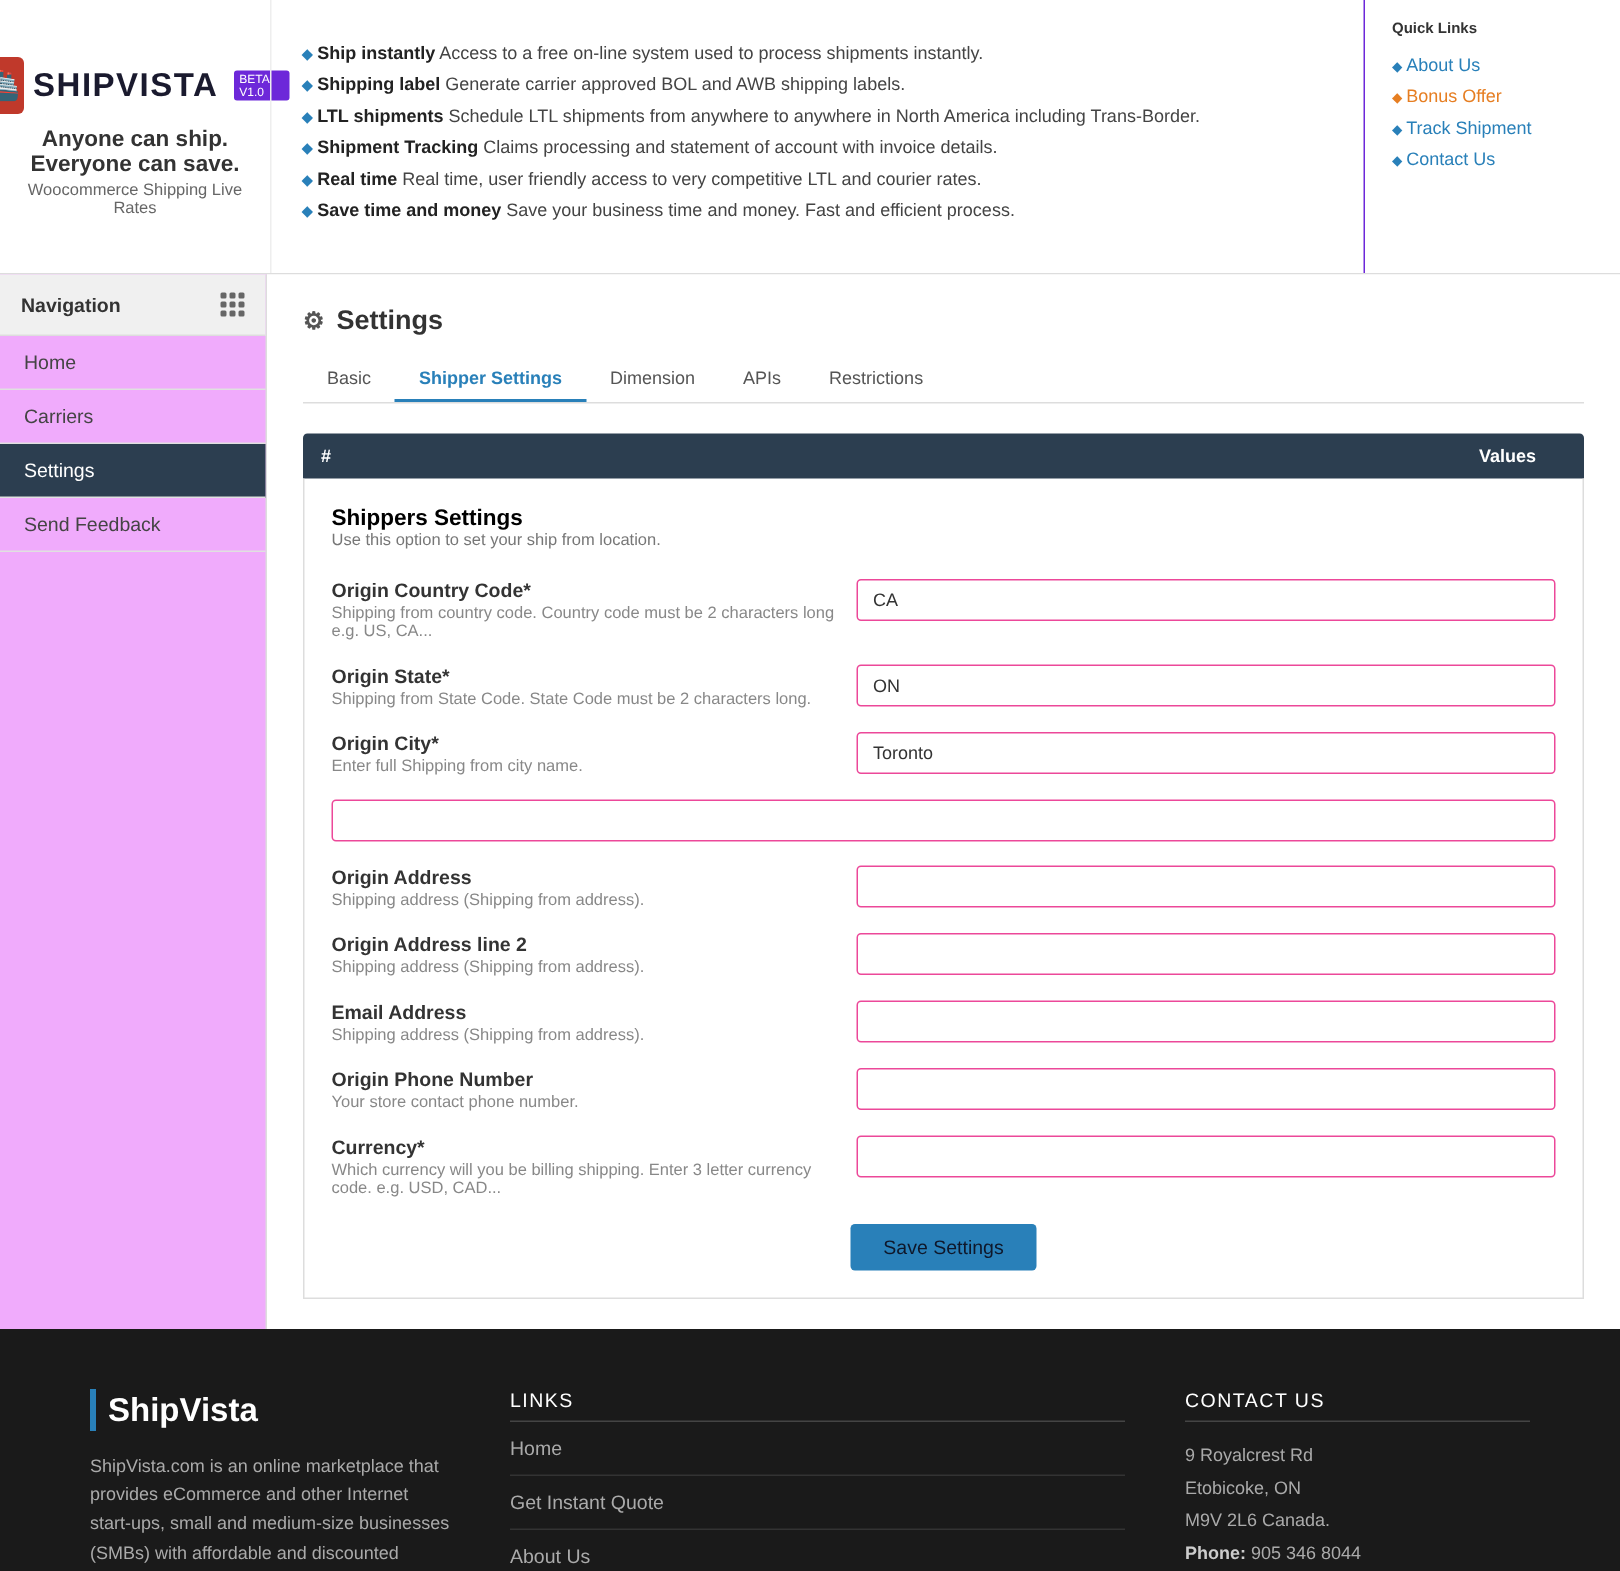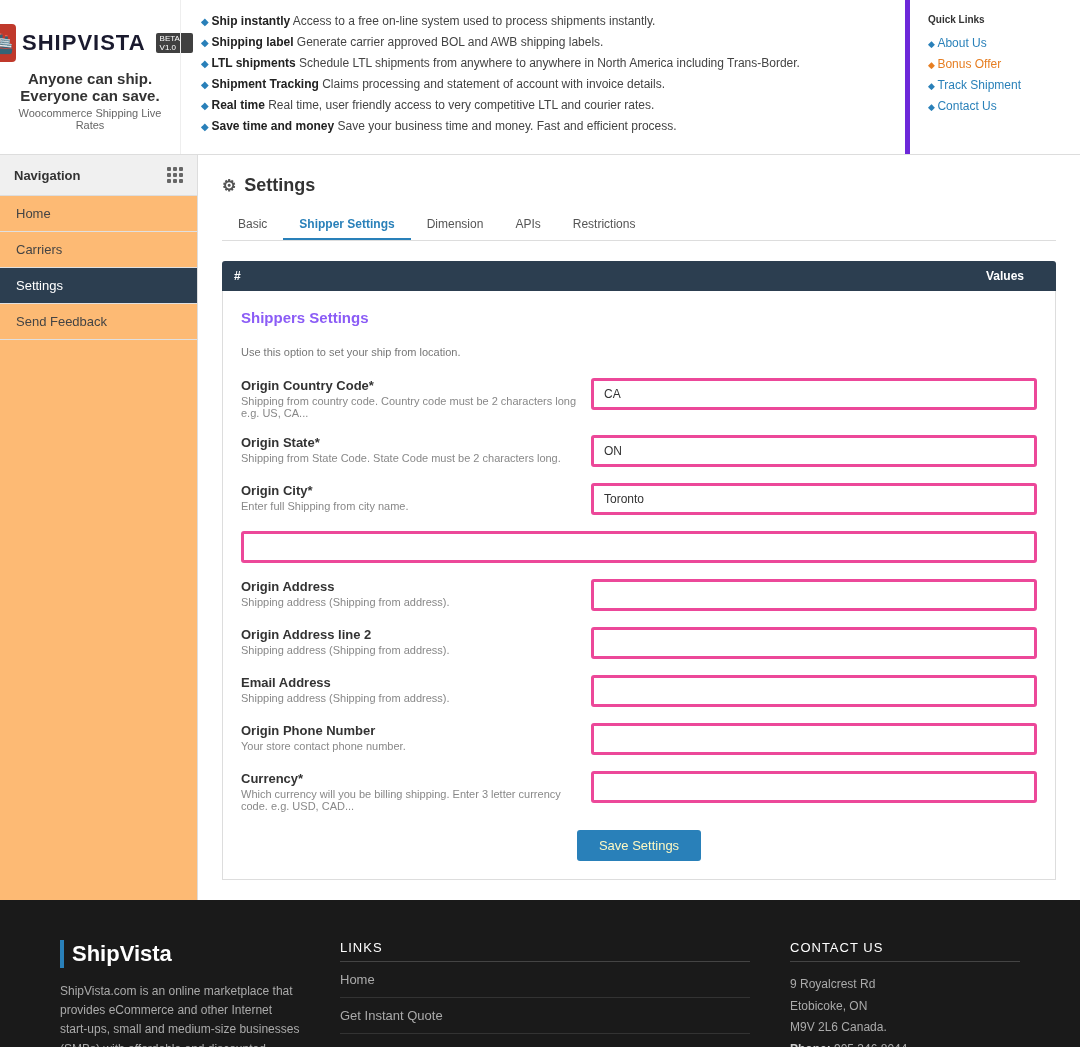--- a/index.html
+++ b/index.html
@@ -4,44 +4,44 @@
   <style>
     * { box-sizing: border-box; margin: 0; padding: 0; }
     body { font-family: Arial, sans-serif; font-size: 13px; color: #333; background: #fff; }
 
     
     .header { display: flex; align-items: stretch; border-bottom: 1px solid #ddd; background: #fff; }
     .header-logo { width: 180px; min-height: 130px; display: flex; flex-direction: column; align-items: center; justify-content: center; padding: 10px; background: #fff; }
     .logo-img { display: flex; align-items: center; gap: 6px; }
     .logo-box { width: 38px; height: 38px; background: #c0392b; border-radius: 4px; display: flex; align-items: center; justify-content: center; font-size: 20px; color: #fff; font-weight: bold; position: relative; }
     .logo-text { font-size: 22px; font-weight: 900; color: #1a1a2e; letter-spacing: 1px; }
-    .beta-badge { font-size: 8px; background: #404040; color: #fff; padding: 1px 4px; border-radius: 2px; margin-left: 4px; vertical-align: super; }
+    .beta-badge { font-size: 8px; background: #6d28d9; color: #fff; padding: 1px 4px; border-radius: 2px; margin-left: 4px; vertical-align: super; }
     .tagline { font-size: 15px; font-weight: 700; color: #333; margin-top: 8px; text-align: center; }
     .sub-tagline { font-size: 11px; color: #666; margin-top: 3px; text-align: center; }
 
-    .header-features { flex: 1; padding: 14px 20px; border-left: 1px solid #eee; border-right: 5px solid #6d28d9; }
+    .header-features { flex: 1; padding: 28px 20px; border-left: 1px solid #eee; border-right: 1px solid #6d28d9; }
     .feature-item { margin-bottom: 7px; font-size: 12px; color: #444; }
     .feature-item .feat-title { font-weight: 700; color: #222; }
     .feature-item::before { content: "◆ "; color: #2980b9; font-size: 10px; }
 
     .header-quicklinks { width: 170px; padding: 14px 18px; }
     .quicklinks-title { font-weight: 700; font-size: 10px; margin-bottom: 10px; color: #333; }
     .quicklinks-list { list-style: none; }
     .quicklinks-list li { margin-bottom: 6px; }
     .quicklinks-list li a { color: #2980b9; text-decoration: none; font-size: 12px; }
     .quicklinks-list li a::before { content: "◆ "; font-size: 9px; color: #2980b9; }
     .quicklinks-list li a.bonus { color: #e67e22; }
     .quicklinks-list li a.bonus::before { color: #e67e22; }
     .quicklinks-list li a.track { color: #2980b9; }
 
     
     .main-layout { display: flex; min-height: 520px; }
 
     
-    .sidebar { width: 198px; background: #fdba74; border-right: 1px solid #ddd; padding-top: 0; flex-shrink: 0; }
+    .sidebar { width: 178px; background: #f0abfc; border-right: 1px solid #ddd; padding-top: 0; flex-shrink: 0; }
     .nav-header { display: flex; align-items: center; justify-content: space-between; padding: 12px 14px; font-weight: 700; font-size: 13px; color: #333; border-bottom: 1px solid #ddd; background: #f0f0f0; }
     .nav-grid-icon { display: grid; grid-template-columns: 1fr 1fr 1fr; gap: 2px; width: 16px; height: 16px; }
     .nav-grid-icon span { background: #666; width: 4px; height: 4px; border-radius: 1px; }
     .sidebar-nav { list-style: none; }
     .sidebar-nav li a { display: block; padding: 10px 16px; color: #444; text-decoration: none; font-size: 13px; border-bottom: 1px solid #e0e0e0; }
     .sidebar-nav li.active a { background: #2c3e50; color: #fff; }
 
     
     .content { flex: 1; padding: 20px 24px; background: #fff; }
     .settings-header { display: flex; align-items: center; gap: 8px; font-size: 18px; font-weight: 700; margin-bottom: 14px; color: #333; }
@@ -51,32 +51,32 @@
     .tabs { display: flex; gap: 0; border-bottom: 1px solid #ddd; margin-bottom: 20px; }
     .tab { padding: 7px 16px; font-size: 12px; color: #555; cursor: pointer; border: none; background: none; border-bottom: 2px solid transparent; }
     .tab.active { border-bottom: 2px solid #2980b9; color: #2980b9; font-weight: 600; }
 
     
     .settings-table-header { display: flex; background: #2c3e50; color: #fff; padding: 8px 12px; font-size: 12px; font-weight: 600; border-radius: 3px 3px 0 0; }
     .col-hash { width: 40px; }
     .col-values { flex: 1; text-align: right; padding-right: 20px; }
 
     .shippers-settings-box { border: 1px solid #ddd; border-top: none; padding: 18px; }
-    .shippers-title { font-size: 15px; font-weight: 700; color: #8b5cf6; margin-bottom: 20px; }
+    .shippers-title { font-size: 15px; font-weight: 700; color: #000000; margin-bottom: 0; }
     .shippers-desc { font-size: 11px; color: #777; margin-bottom: 20px; }
 
     .form-row { display: flex; align-items: flex-start; margin-bottom: 16px; gap: 10px; justify-content: space-between; }
     .form-label-col { width: 340px; flex-shrink: 0; }
     .form-field-label { font-size: 13px; font-weight: 600; color: #333; }
     .form-field-desc { font-size: 11px; color: #888; margin-top: 2px; }
     .form-input-col { flex: 1; }
-    .form-input-col input { width: 100%; padding: 6px 10px; border: 3px solid #ec4899; border-radius: 3px; font-size: 12px; color: #333; background: #fff; }
+    .form-input-col input { width: 100%; padding: 6px 10px; border: 1px solid #ec4899; border-radius: 3px; font-size: 12px; color: #333; background: #fff; }
 
     .save-btn-row { text-align: center; margin-top: 18px; }
-    .save-btn { background: #2980b9; color: #fef9c3; border: none; padding: 8px 22px; border-radius: 3px; font-size: 13px; cursor: pointer; }
+    .save-btn { background: #2980b9; color: #0f172a; border: none; padding: 8px 22px; border-radius: 3px; font-size: 13px; cursor: pointer; }
 
     
     .footer { background: #1a1a1a; color: #ccc; padding: 40px 60px 20px; }
     .footer-grid { display: flex; gap: 40px; margin-bottom: 30px; }
     .footer-brand { width: 240px; }
     .footer-logo { display: flex; align-items: center; gap: 8px; margin-bottom: 14px; }
     .footer-logo-bar { width: 4px; height: 28px; background: #2980b9; }
     .footer-logo-text { font-size: 22px; font-weight: 900; color: #fff; }
     .footer-desc { font-size: 12px; color: #aaa; line-height: 1.6; margin-bottom: 12px; }
 

